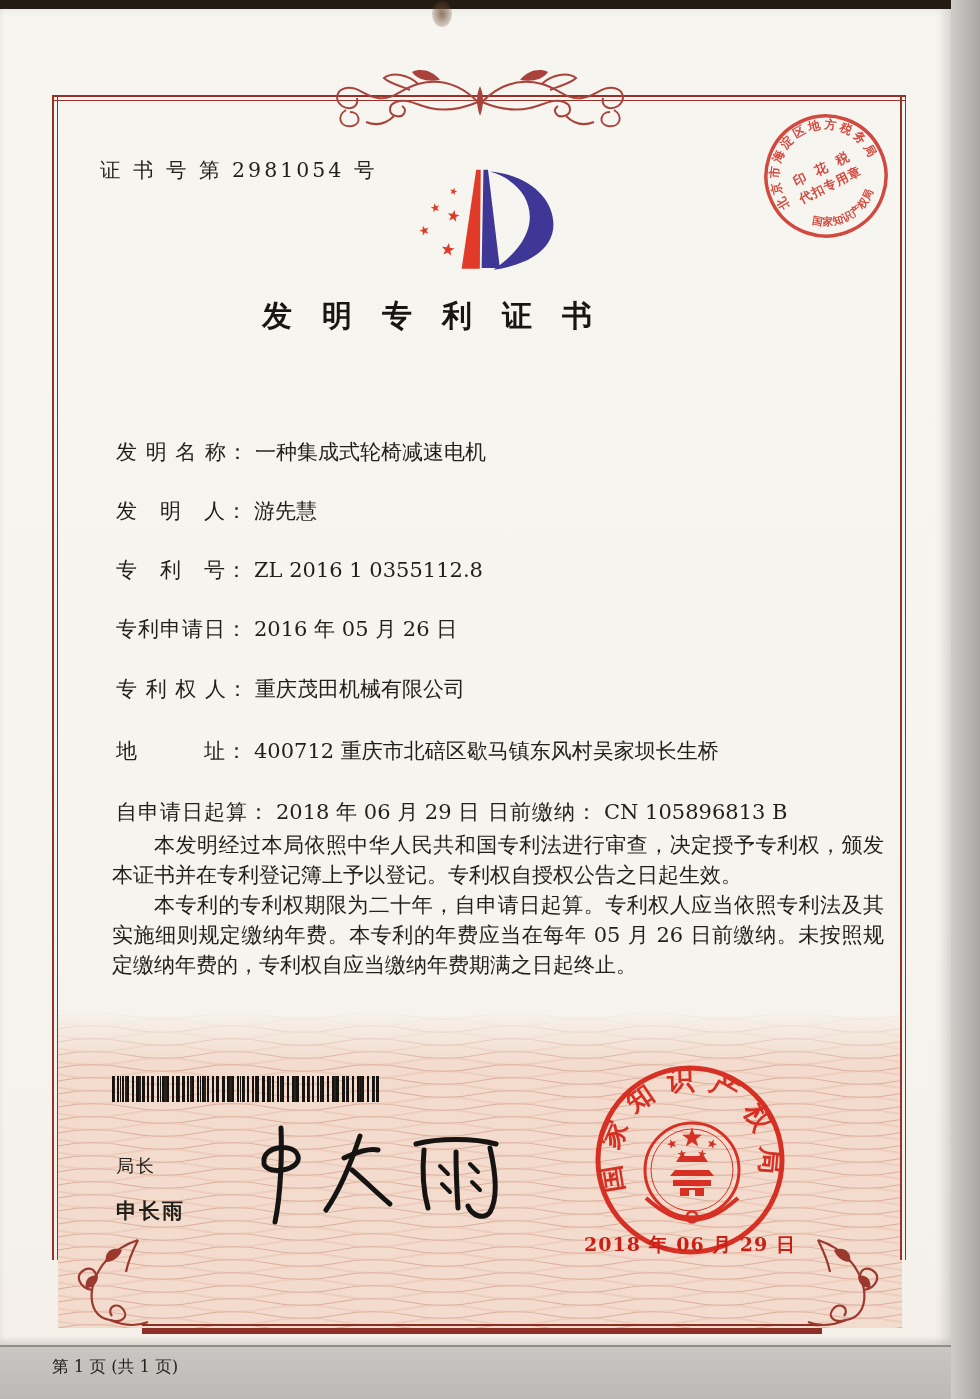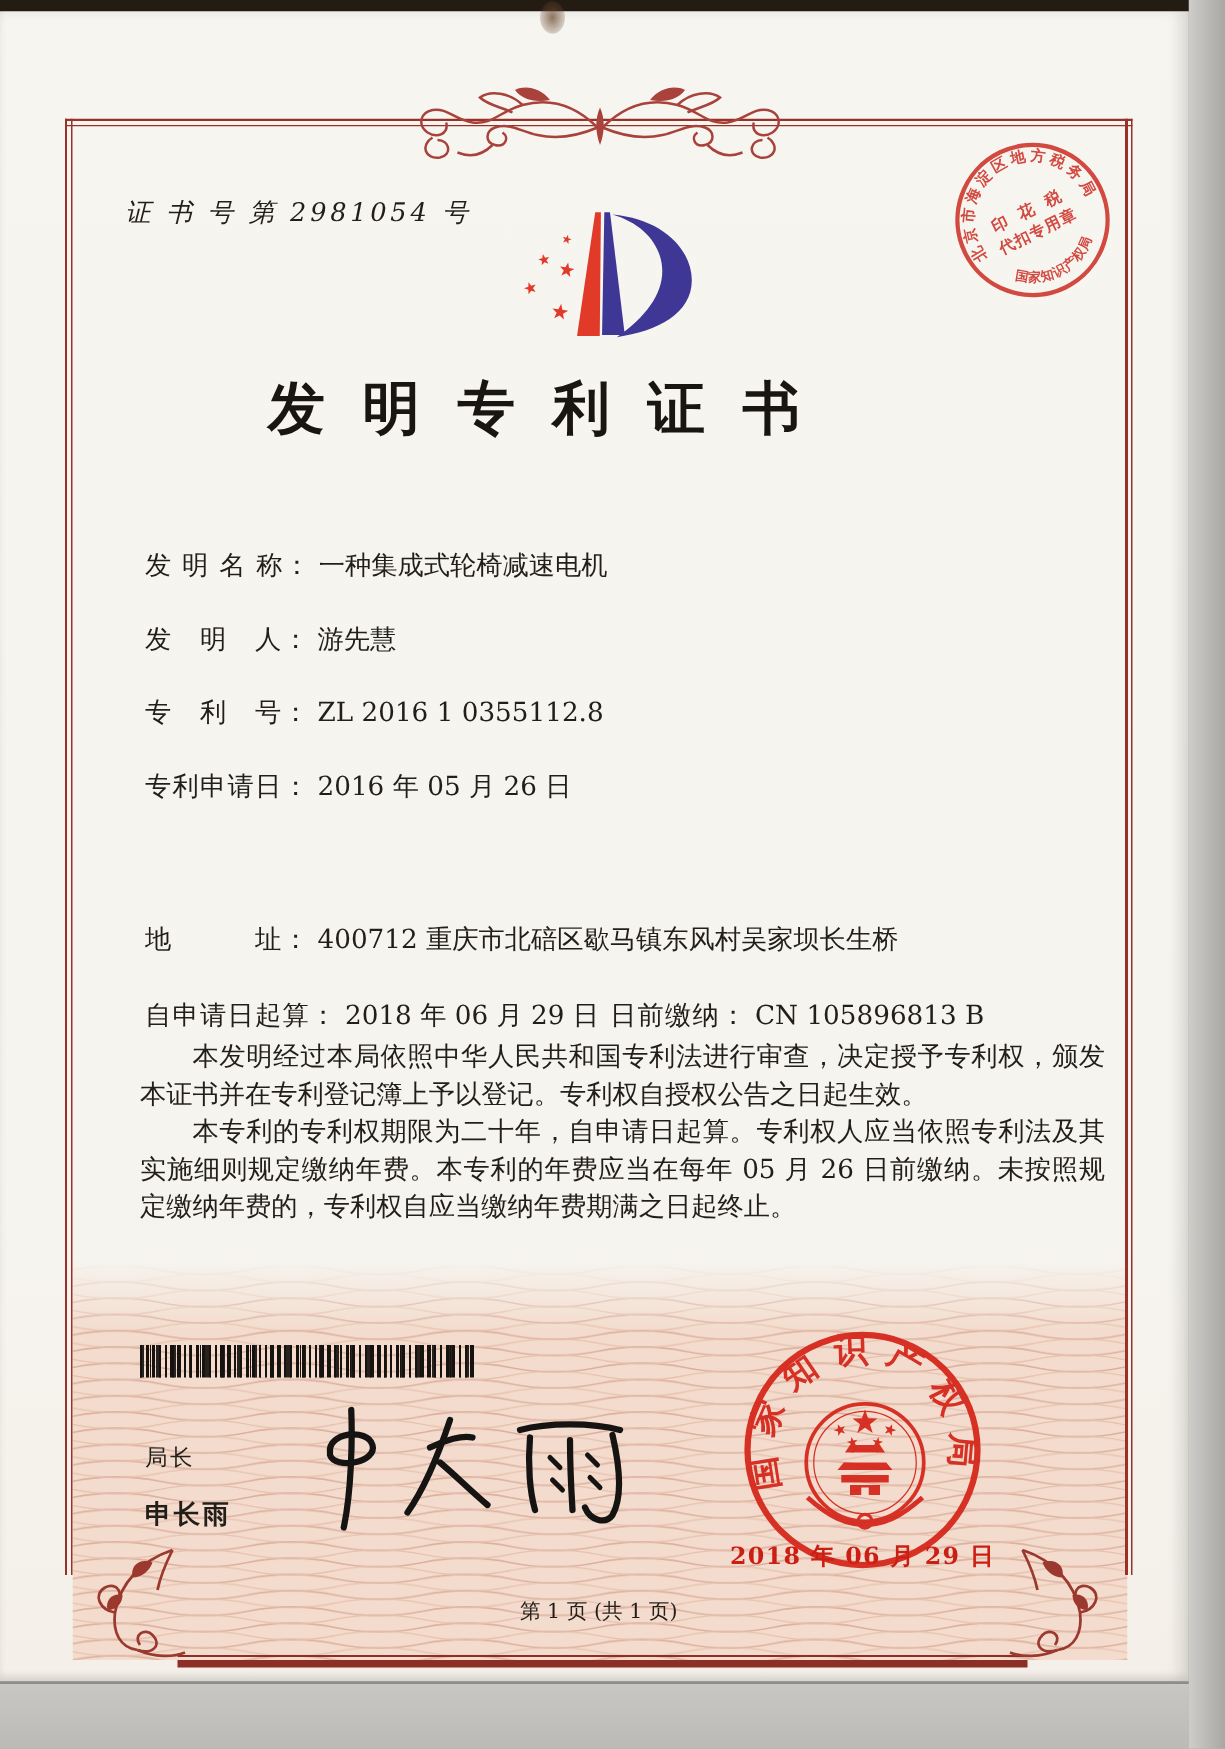--- a/index.html
+++ b/index.html
@@ -22,25 +22,25 @@
   .fr.top{left:52px;top:95px;width:854px;height:6px;}
   .fr.left{left:52px;top:95px;width:6px;height:1165px;}
   .fr.right{left:900px;top:95px;width:6px;height:1165px;}
   .thickrule{position:absolute;left:142px;top:1324px;width:680px;height:10px;
          background:linear-gradient(to bottom,#8c2f27 0 2px,rgba(0,0,0,0) 2px 4px,#8c2f27 4px 10px);}
 
   .waveband{position:absolute;left:58px;top:1008px;width:844px;height:320px;}
   .wavefade{position:absolute;left:58px;top:1008px;width:844px;height:56px;
          background:linear-gradient(180deg,#f6f4ef 0%,rgba(246,244,239,0) 100%);}
 
-  .certno{position:absolute;left:100px;top:156px;font-size:20.5px;letter-spacing:3px;font-style:italic;}
+  .certno{position:absolute;left:100px;top:156px;font-size:20.5px;letter-spacing:3px;}
   .logo{position:absolute;left:388px;top:142px;}
   .taxstamp{position:absolute;left:758px;top:108px;transform:rotate(-26deg);opacity:.92;}
   .title{position:absolute;left:52px;top:296px;width:750px;text-align:center;
-         font-size:46px;font-weight:600;letter-spacing:30px;text-indent:30px;color:#181512;}
+         font-size:30px;font-weight:600;letter-spacing:30px;text-indent:30px;color:#181512;}
 
   .field{position:absolute;left:116px;font-size:21px;white-space:nowrap;}
   .field .lab{letter-spacing:1px;}
   .field .val{margin-left:6px;}
   .f7{left:488px;}
 
   .bodytext{position:absolute;left:112px;top:830px;width:772px;font-size:21px;
          line-height:30px;text-align:justify;}
   .bodytext p{margin:0;text-indent:2em;}
 
@@ -51,21 +51,21 @@
       repeating-linear-gradient(90deg,#28221f 0 3px,rgba(0,0,0,0) 3px 13px);}
 
   .role{position:absolute;left:116px;top:1154px;font-size:18px;letter-spacing:2px;}
   .dirname{position:absolute;left:116px;top:1197px;font-size:21px;letter-spacing:2px;font-weight:bold;}
   .signature{position:absolute;left:248px;top:1118px;}
 
   .seal{position:absolute;left:580px;top:1052px;opacity:.95;}
   .sealdate{position:absolute;left:582px;top:1232px;width:216px;text-align:center;
          color:#cc1f14;font-size:19px;font-weight:bold;letter-spacing:1px;}
 
-  .footer{position:absolute;left:52px;top:1278px;width:854px;text-align:center;font-size:16.5px;}
+  .footer{position:absolute;left:52px;top:1356px;width:854px;font-size:16.5px;}
 
   .flourish-top{position:absolute;left:320px;top:64px;}
   .corner-l{position:absolute;left:52px;top:1232px;}
   .corner-r{position:absolute;left:804px;top:1232px;}
   svg text{font-family:"DejaVu Serif","Liberation Serif",serif;}
 </style>
 </head>
 <body>
 
 <div class="page">
@@ -165,20 +165,23 @@
     <span class="lab">发 明 名 称：</span><span class="val">一种集成式轮椅减速电机</span>
   </div>
   <div class="field" style="top:497px">
     <span class="lab">发　明　人：</span><span class="val">游先慧</span>
   </div>
   <div class="field" style="top:556px">
     <span class="lab">专　利　号：</span><span class="val">ZL 2016 1 0355112.8</span>
   </div>
   <div class="field" style="top:615px">
     <span class="lab">专利申请日：</span><span class="val">2016 年 05 月 26 日</span>
+  </div>
+  <div class="field" style="top:675px">
+    <span class="lab">专 利 权 人：</span><span class="val">重庆茂田机械有限公司</span>
   </div>
   <div class="field" style="top:737px">
     <span class="lab">地　　　址：</span><span class="val">400712 重庆市北碚区歇马镇东风村吴家坝长生桥</span>
   </div>
   <div class="field" style="top:798px">
     <span class="lab">自申请日起算：</span><span class="val">2018 年 06 月 29 日</span>
   </div>
   <div class="field f7" style="top:798px">
     <span class="lab">日前缴纳：</span><span class="val">CN 105896813 B</span>
   </div>

